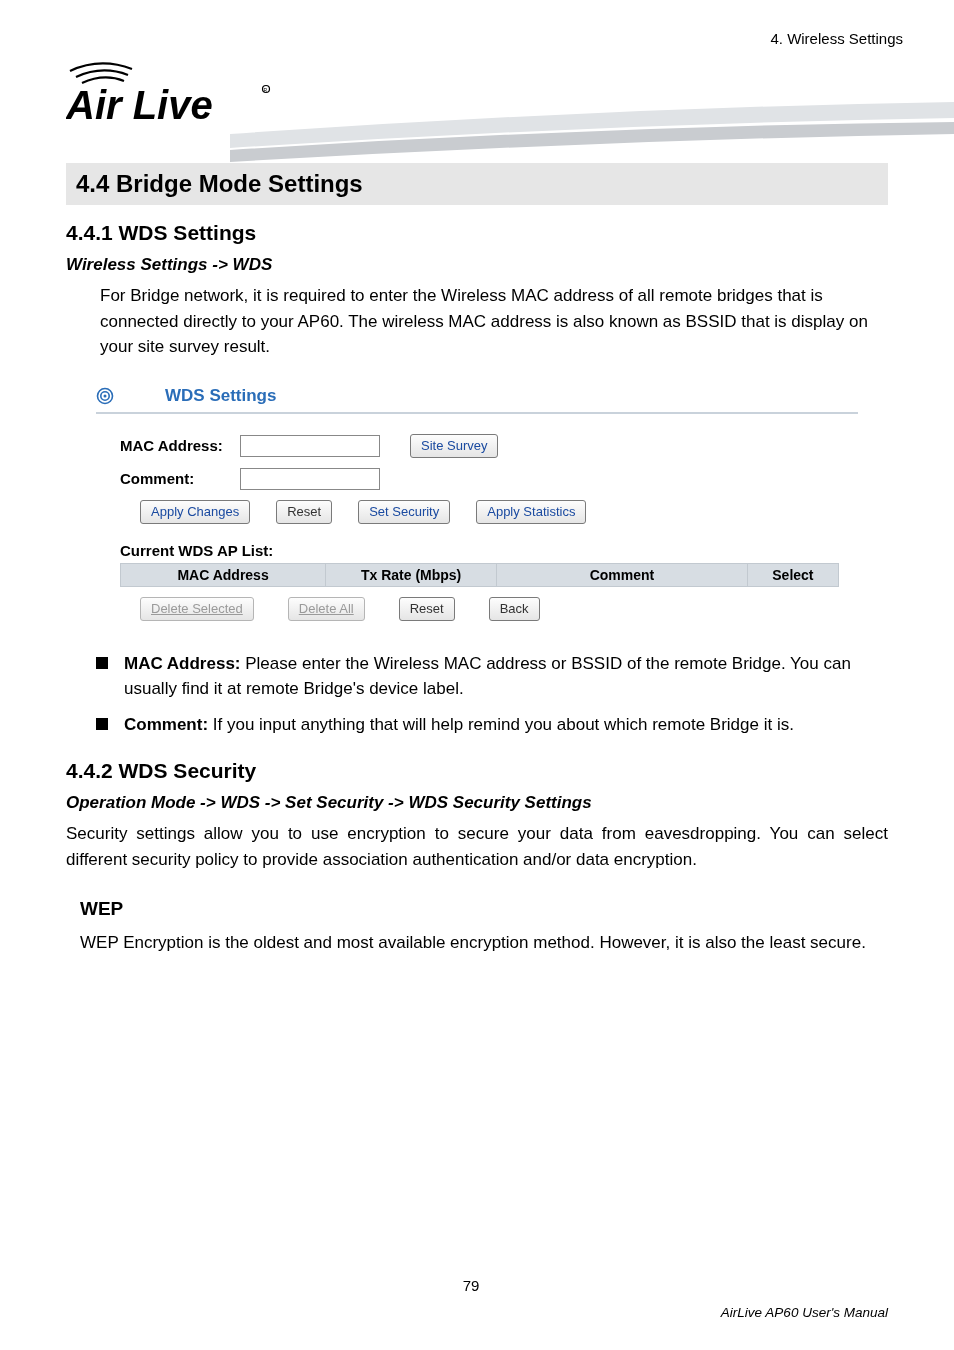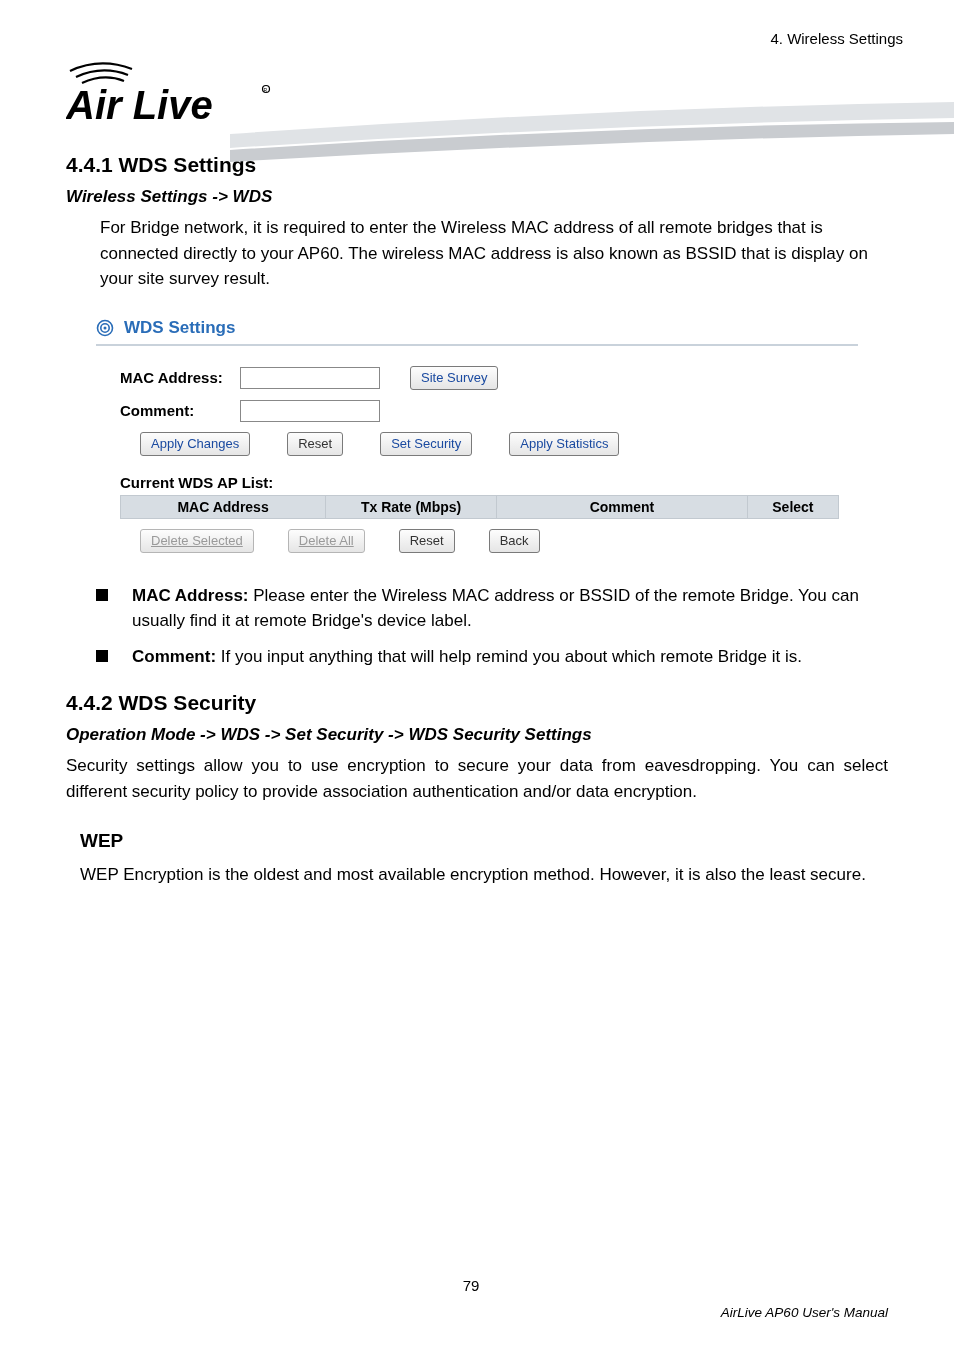--- a/index.html
+++ b/index.html
@@ -11,35 +11,35 @@
   .swoosh-band { position: absolute; top: 100px; left: 0; right: 0; height: 80px; overflow: hidden; pointer-events:none; }
   .h1-bar { background: #e6e6e6; padding: 7px 10px; margin-top: 26px; }
   .h1-bar h1 { font-size: 24px; font-weight: bold; }
   h2.sub { font-size: 21px; font-weight: bold; margin-top: 16px; }
   .crumb { font-size: 17px; font-style: italic; font-weight: bold; margin-top: 10px; }
   p.body { font-size: 17px; line-height: 1.5; margin-top: 8px; padding-left: 34px; padding-right: 4px; }
   p.flush { font-size: 17px; line-height: 1.5; margin-top: 8px; text-align: justify; }
   .screenshot { margin: 26px 0 10px 30px; width: 762px; }
   .panel-title-row { display: flex; align-items: center; gap: 10px; margin-bottom: 6px; }
   .panel-title-row .target-icon { width: 18px; height: 18px; }
-  .panel-title { color: #2a6db8; font-weight: bold; font-size: 17px; }
+  .panel-title { color: #2a6db8; font-weight: bold; font-size: 17px; margin-left: 41px; }
   .panel-hr { height: 2px; background: #c9d2db; margin-bottom: 20px; }
   .form-row { display: flex; align-items: center; gap: 10px; margin: 6px 0 10px 24px; }
   .lbl { font-weight: bold; font-size: 15px; min-width: 110px; }
   .txt { width: 140px; height: 22px; border: 1px solid #888; background:#fff; font-size:13px; padding:0 3px; }
   .btn { font-size: 13px; height: 24px; padding: 0 10px; border: 1px solid #7a7a7a; border-radius: 3px; background: linear-gradient(#fdfdfd,#e5e5e5); color:#333; cursor:pointer;margin-left:20px; }
   .btn.link { color:#1a4aa0; }
   .btn.disabled { color:#9a9a9a; border-color:#b5b5b5; cursor:default;text-decoration:underline; }
-  .btn-row { display:flex; gap:17px; margin:8px 0 18px 24px; }
+  .btn-row { display:flex; gap:6px; margin:8px 0 18px 24px; }
   .list-title { font-weight:bold; font-size:15px; margin-left:24px; margin-top:10px; }
   .tbl { margin-left:24px; border-collapse:collapse; width:719px; margin-top:4px; }
   .tbl th { background:#d7dde3; font-size:14px; font-weight:bold; text-align:center; padding:3px 6px; border:1px solid #c2c9d0; }
   .after-tbl { display:flex; gap:14px; margin:10px 0 0 24px; }
   ul.bullets { list-style:none; margin:30px 0 0 30px; }
-  ul.bullets li { display:flex; gap:24px; font-size:17px; line-height:1.5; margin-bottom:10px; }
+  ul.bullets li { display:flex; gap:16px; font-size:17px; line-height:1.5; margin-bottom:10px; }
   ul.bullets li .sq { width:12px; height:12px; background:#000; margin-top:6px; flex-shrink:0; }
   ul.bullets li .txtblk { flex:1; }
   .bold { font-weight:bold; }
   h3.wep { font-size:19px; font-weight:bold; margin:26px 0 10px 14px; }
   p.wep-body { font-size:17px; line-height:1.5; margin-left:14px; margin-right:4px; }
   .pgnum { text-align:center; font-size:15px; position:absolute; bottom:56px; left:0; right:12px; }
   .footer { position:absolute; bottom:30px; right:66px; font-size:13.5px; font-style:italic; }
 </style>
 </head>
 <body>
@@ -58,20 +58,23 @@
     </svg>
   </div>
 
   <div class="swoosh-band">
     <svg width="954" height="80" viewBox="0 0 954 80">
       <path d="M230 34 Q600 8 954 2 L954 18 Q600 24 230 48 Z" fill="#e0e3e6"></path>
       <path d="M230 50 Q600 26 954 22 L954 34 Q600 40 230 62 Z" fill="#c9ccd0"></path>
     </svg>
   </div>
 
+  <div class="h1-bar">
+    <h1>4.4 Bridge Mode Settings</h1>
+  </div>
 
   <h2 class="sub">4.4.1 WDS Settings</h2>
   <div class="crumb">Wireless Settings -&gt; WDS</div>
   <p class="body">For Bridge network, it is required to enter the Wireless MAC address of all remote bridges that is connected directly to your AP60.    The wireless MAC address is also known as BSSID that is display on your site survey result.</p>
 
   <div class="screenshot">
     <div class="panel-title-row">
       <svg class="target-icon" viewBox="0 0 18 18">
         <circle cx="9" cy="9" r="7.5" fill="none" stroke="#2a6db8" stroke-width="1.6"></circle>
         <circle cx="9" cy="9" r="4.2" fill="none" stroke="#2a6db8" stroke-width="1.6"></circle>

